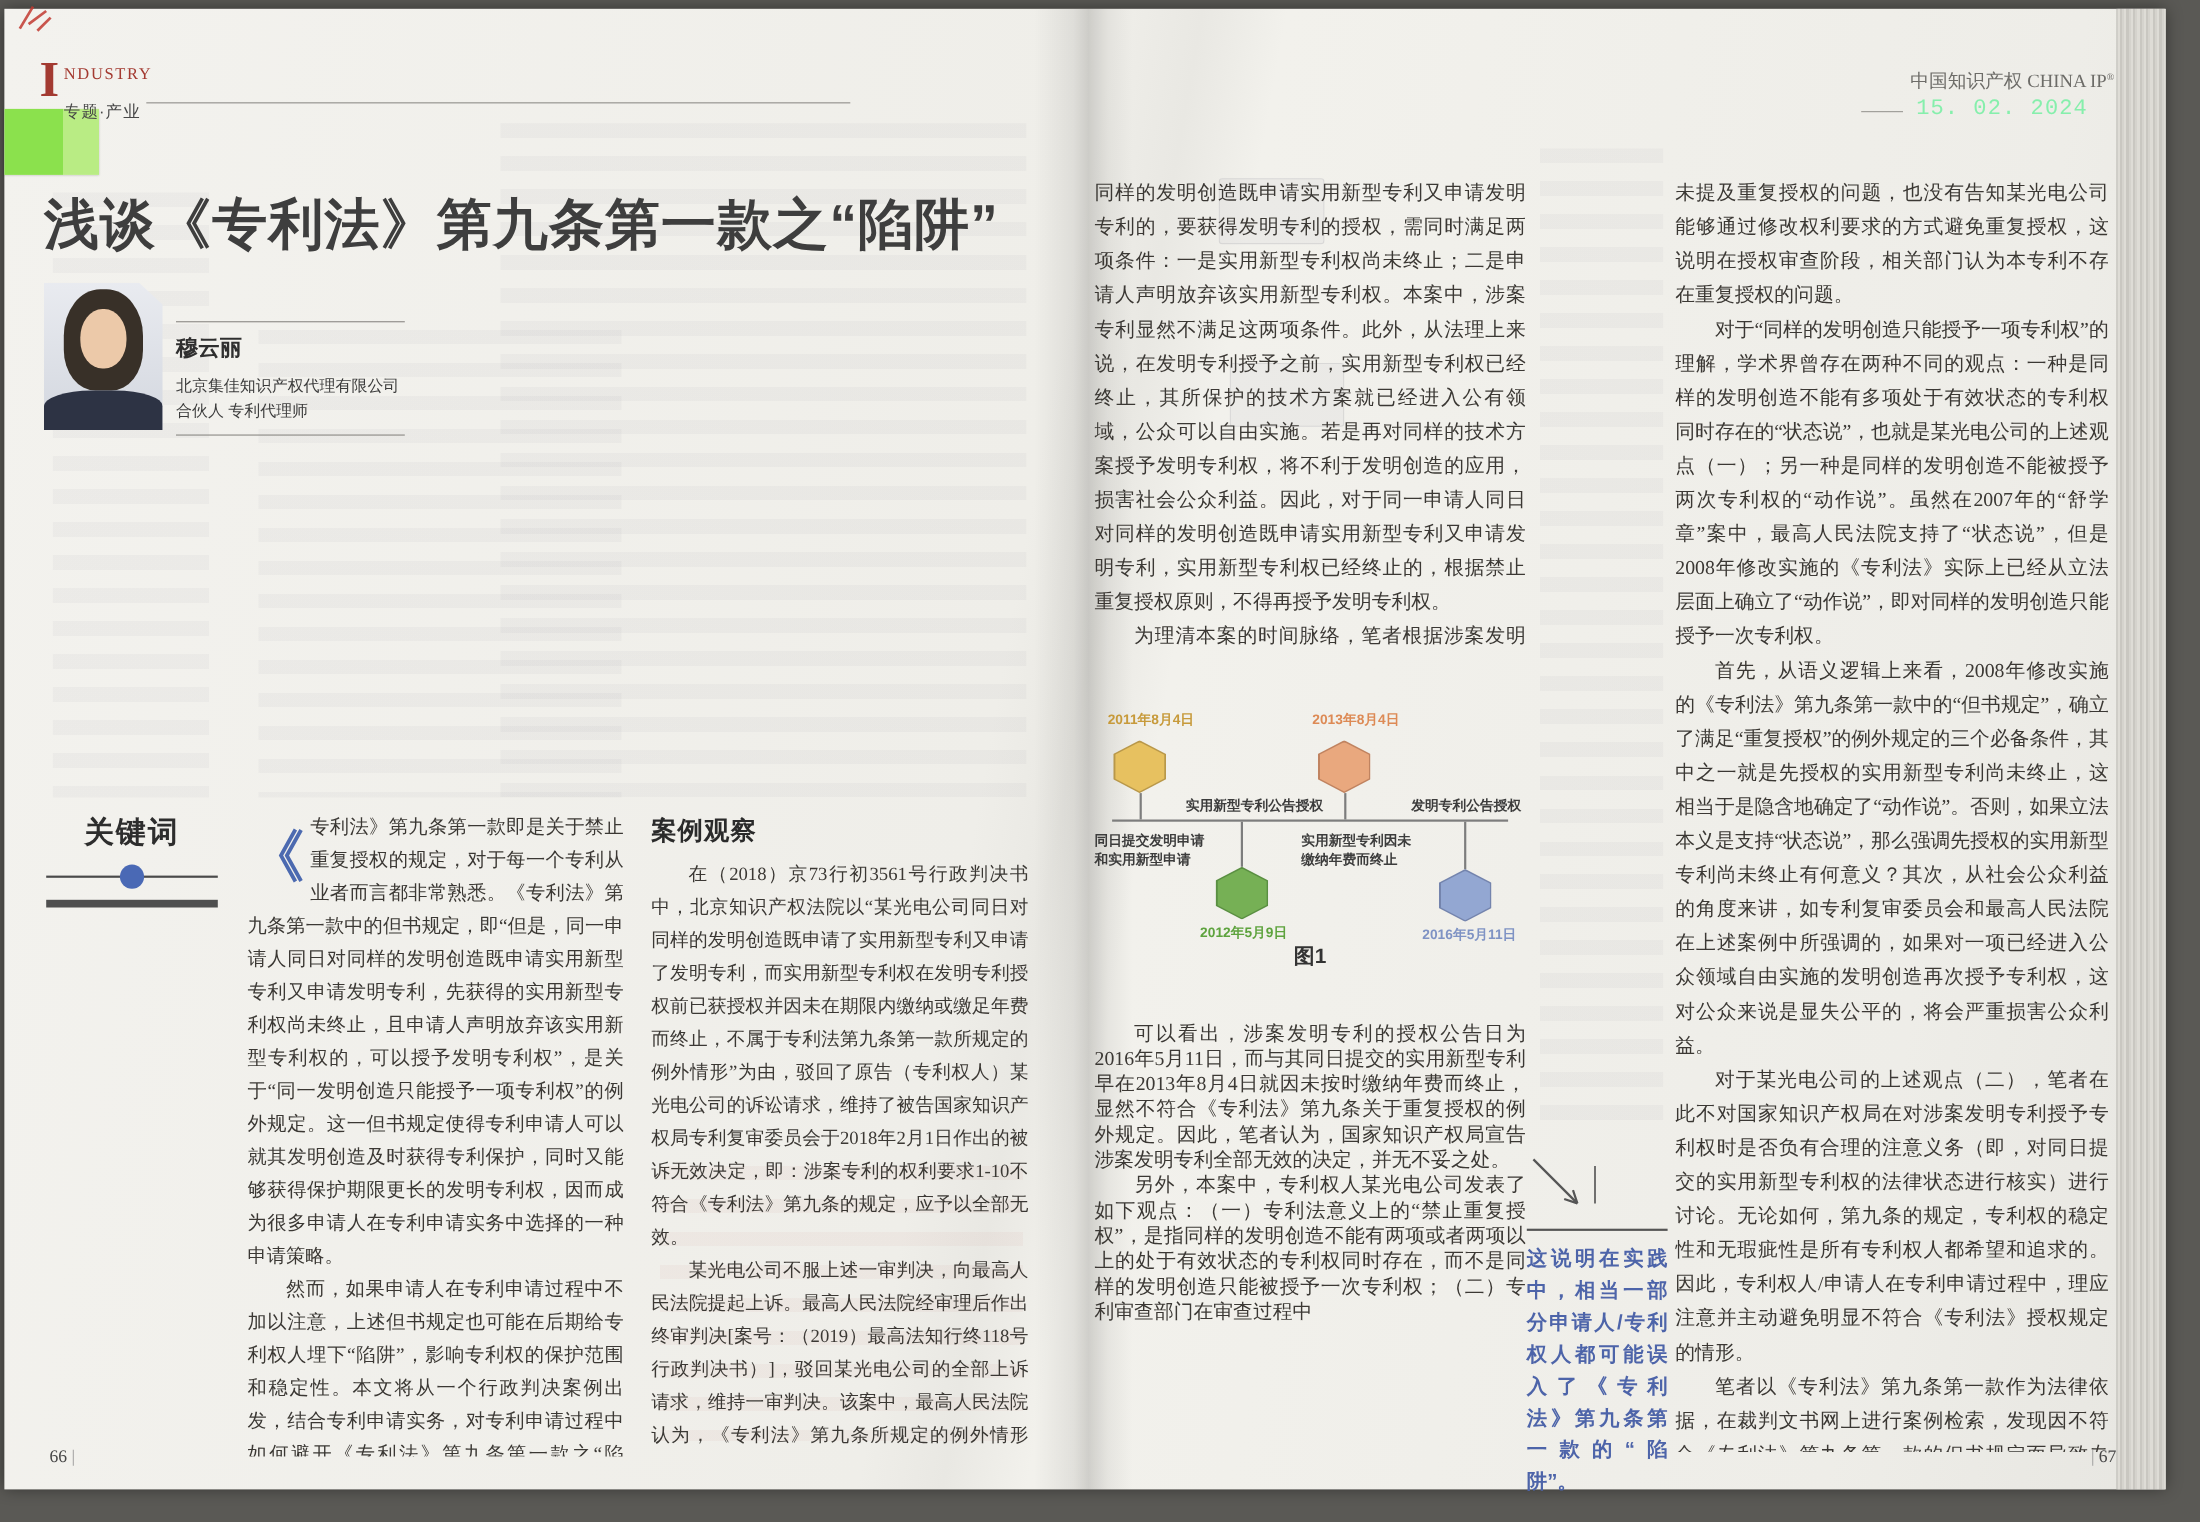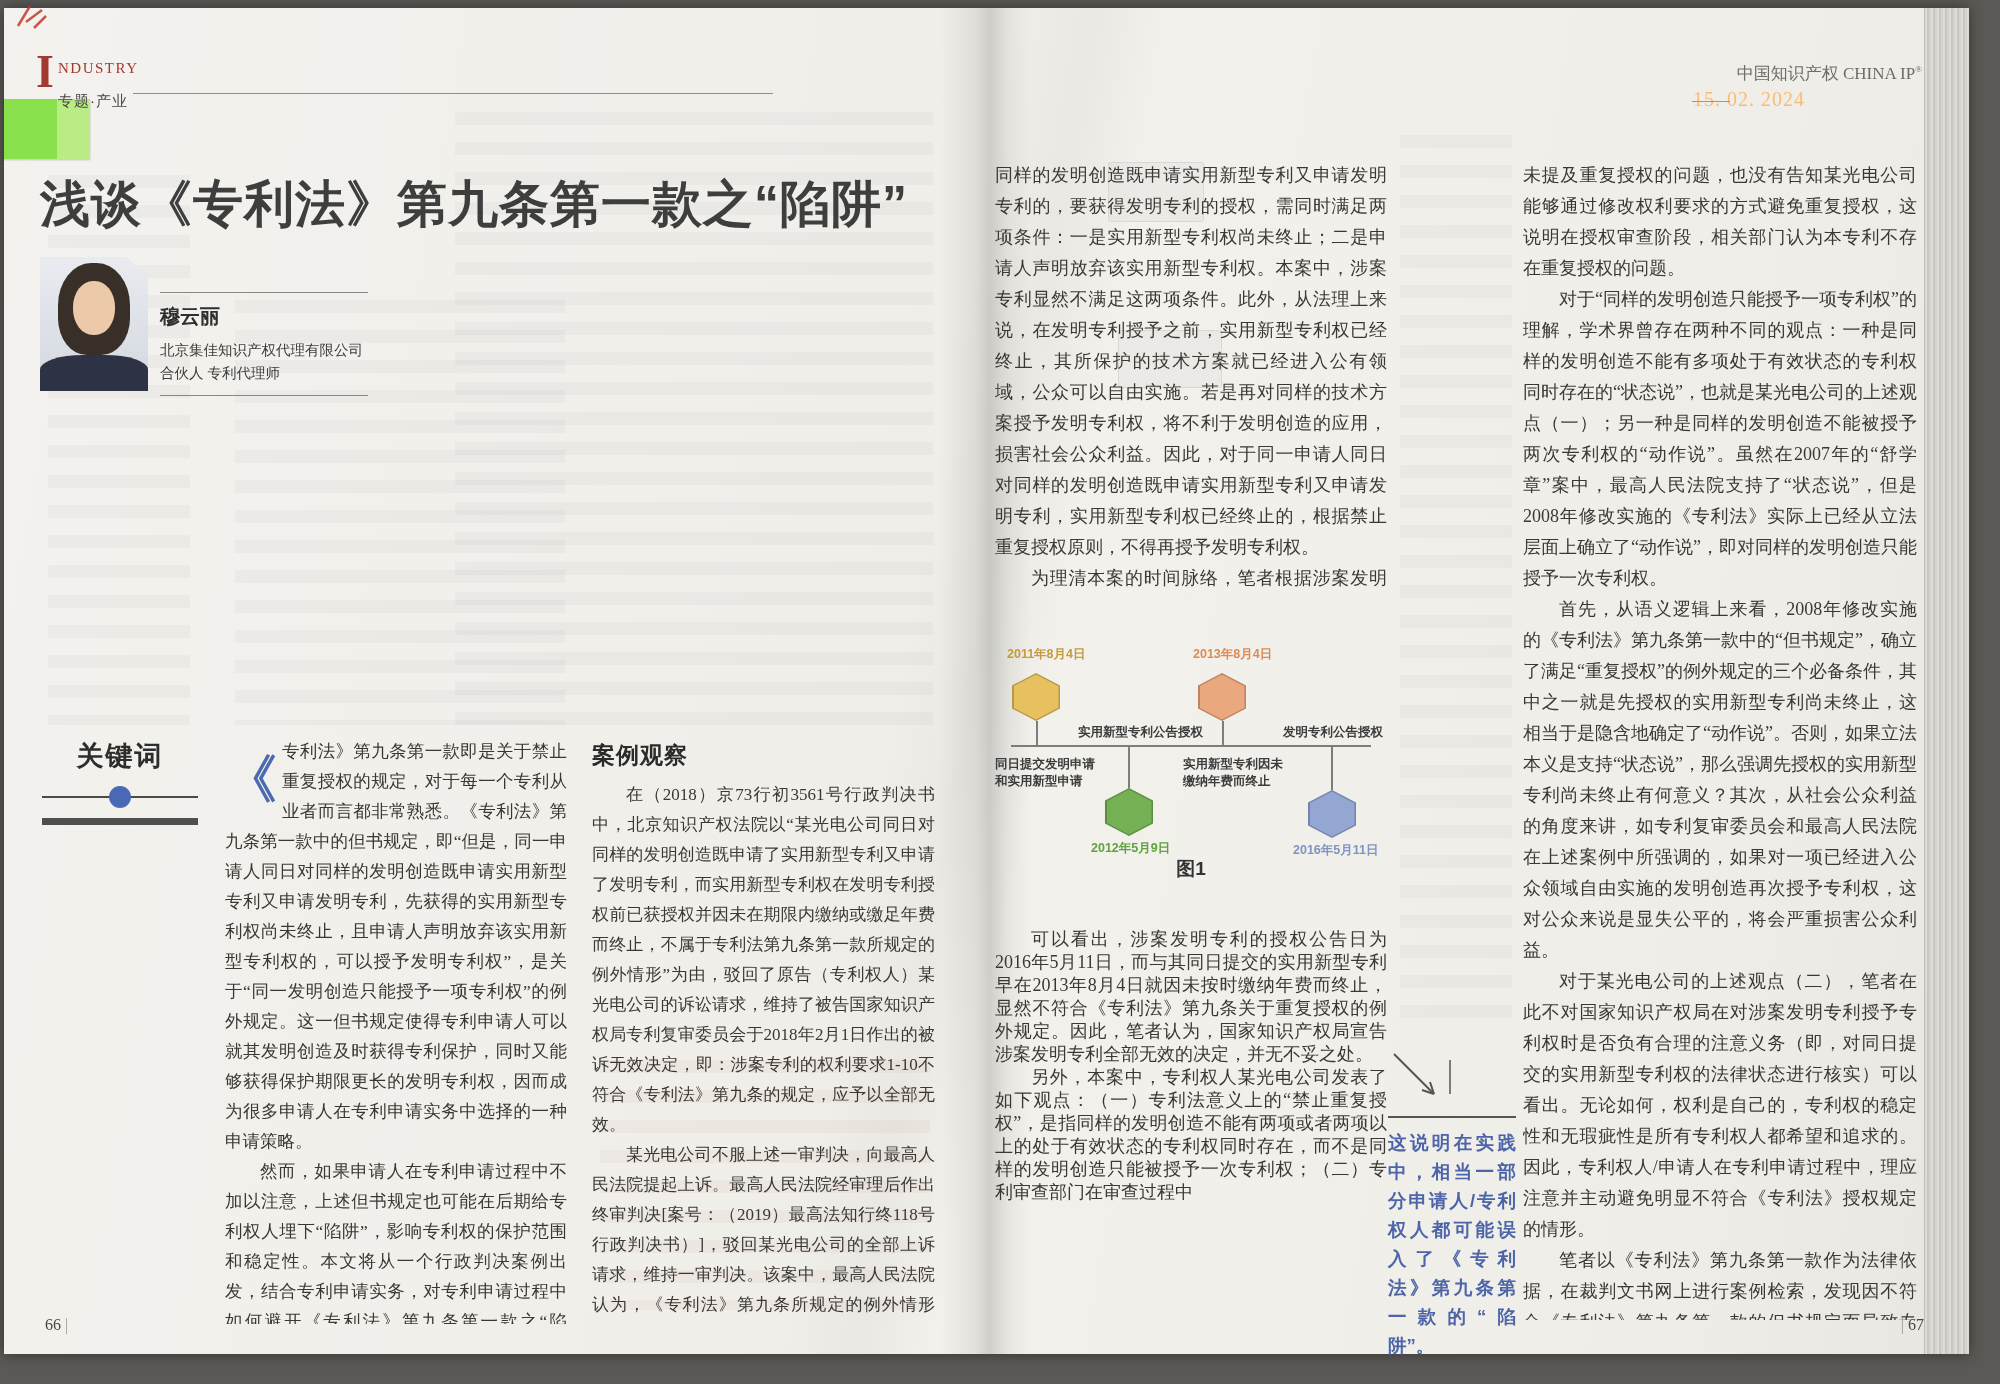--- a/index.html
+++ b/index.html
@@ -23,22 +23,22 @@
         font-size:46px;font-weight:bold;line-height:40px}
   .ind-word{position:absolute;left:58px;top:60px;color:#a33a31;font-family:Liberation Serif, serif;
         font-size:15px;letter-spacing:1.5px}
   .ind-cn{position:absolute;left:58px;top:92px;color:#474747;font-size:15px;letter-spacing:1px}
   .head-rule{position:absolute;left:133px;top:93px;width:640px;height:1px;background:#8f8d89}
 
   
   .mag{position:absolute;left:1600px;top:62px;width:322px;text-align:right;color:#6d6c68;
        font-family:"Liberation Serif",serif;font-size:17px}
   .mag sup{font-size:9px}
-  .mag-date{position:absolute;left:1600px;top:88px;width:298px;text-align:center;color:#fdba74;
-       font-size:20px;font-family:Liberation Serif, serif;letter-spacing:1px}
+  .mag-date{position:absolute;left:1600px;top:88px;width:298px;text-align:right;color:#86efac;
+       font-size:20px;font-family:Liberation Mono, monospace;letter-spacing:1px}
   .mag-dash{position:absolute;left:1692px;top:101px;width:38px;height:1px;background:#9a9894}
 
   .sticky{position:absolute;left:4px;top:99px;width:86px;height:60px;
           background:linear-gradient(to right,#8be14d 0 62%,#b9ec84 62% 100%);box-shadow:0 1px 2px rgba(0,0,0,.2)}
   .scribble{position:absolute;left:12px;top:2px}
 
   .title{position:absolute;left:40px;top:171px;width:920px;color:#3e3e3e;
          font-size:50px;font-weight:bold;letter-spacing:1px;white-space:nowrap}
 
   
@@ -222,21 +222,21 @@
       <path d="M62 10 L62 44" stroke="#555" stroke-width="1.5" fill="none"></path>
     </svg>
     <div class="rule"></div>
     <div class="qt">这说明在实践中，相当一部分申请人/专利权人都可能误入了《专利法》第九条第一款的“陷阱”。</div>
   </div>
 
   <div class="bodycol" id="colR2">
     <p>未提及重复授权的问题，也没有告知某光电公司能够通过修改权利要求的方式避免重复授权，这说明在授权审查阶段，相关部门认为本专利不存在重复授权的问题。</p>
     <p class="ind">对于“同样的发明创造只能授予一项专利权”的理解，学术界曾存在两种不同的观点：一种是同样的发明创造不能有多项处于有效状态的专利权同时存在的“状态说”，也就是某光电公司的上述观点（一）；另一种是同样的发明创造不能被授予两次专利权的“动作说”。虽然在2007年的“舒学章”案中，最高人民法院支持了“状态说”，但是2008年修改实施的《专利法》实际上已经从立法层面上确立了“动作说”，即对同样的发明创造只能授予一次专利权。</p>
     <p class="ind">首先，从语义逻辑上来看，2008年修改实施的《专利法》第九条第一款中的“但书规定”，确立了满足“重复授权”的例外规定的三个必备条件，其中之一就是先授权的实用新型专利尚未终止，这相当于是隐含地确定了“动作说”。否则，如果立法本义是支持“状态说”，那么强调先授权的实用新型专利尚未终止有何意义？其次，从社会公众利益的角度来讲，如专利复审委员会和最高人民法院在上述案例中所强调的，如果对一项已经进入公众领域自由实施的发明创造再次授予专利权，这对公众来说是显失公平的，将会严重损害公众利益。</p>
-    <p class="ind">对于某光电公司的上述观点（二），笔者在此不对国家知识产权局在对涉案发明专利授予专利权时是否负有合理的注意义务（即，对同日提交的实用新型专利权的法律状态进行核实）可以看出。无论如何，权利是自己的，专利权的稳定性和无瑕疵性是所有专利权人都希望和追求的。因此，专利权人/申请人在专利申请过程中，理应注意并主动避免明显不符合《专利法》授权规定的情形。</p>
+    <p class="ind">对于某光电公司的上述观点（二），笔者在此不对国家知识产权局在对涉案发明专利授予专利权时是否负有合理的注意义务（即，对同日提交的实用新型专利权的法律状态进行核实）进行讨论。无论如何，第九条的规定，专利权的稳定性和无瑕疵性是所有专利权人都希望和追求的。因此，专利权人/申请人在专利申请过程中，理应注意并主动避免明显不符合《专利法》授权规定的情形。</p>
     <p class="ind">笔者以《专利法》第九条第一款作为法律依据，在裁判文书网上进行案例检索，发现因不符合《专利法》第九条第一款的但书规定而导致专利申请被驳回或者专利权被宣告无效的案例并非唯一。这说明在实践中，相当一部分申请人/专利权人都可能误入了《专利法》第九条第一款的“陷阱”。</p>
   </div>
 
   <div class="folio" id="folioL">
     <span>66</span><span class="bar">|</span>
   </div>
   <div class="folio" id="folioR">
     <span class="bar">|</span><span>67</span>
   </div>
 </div>

